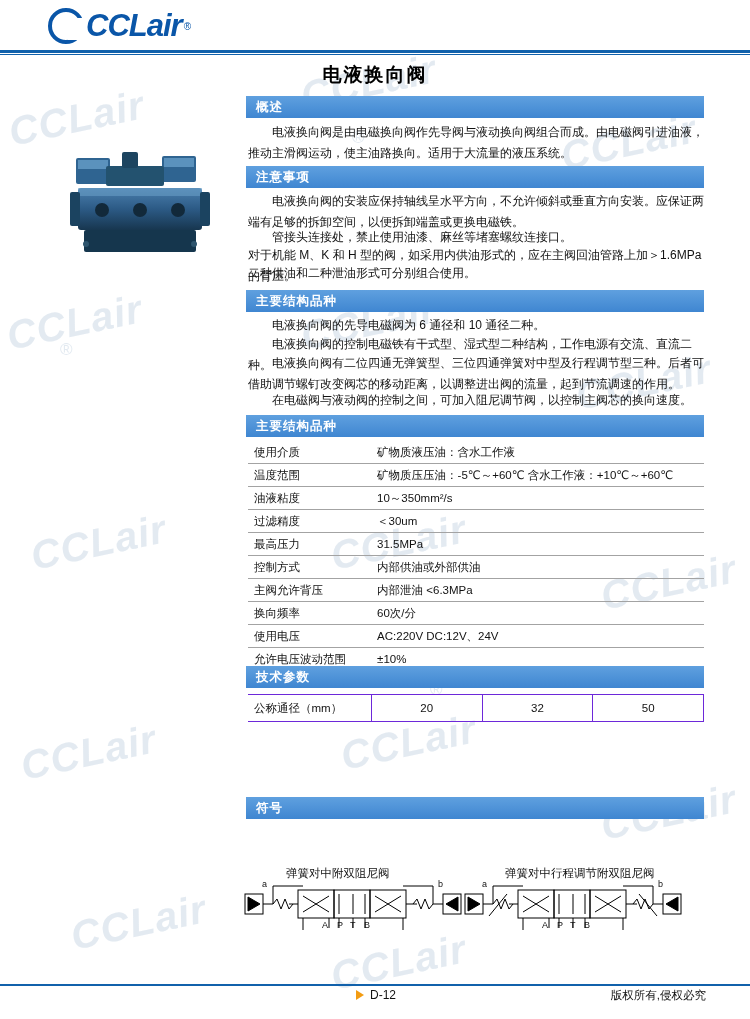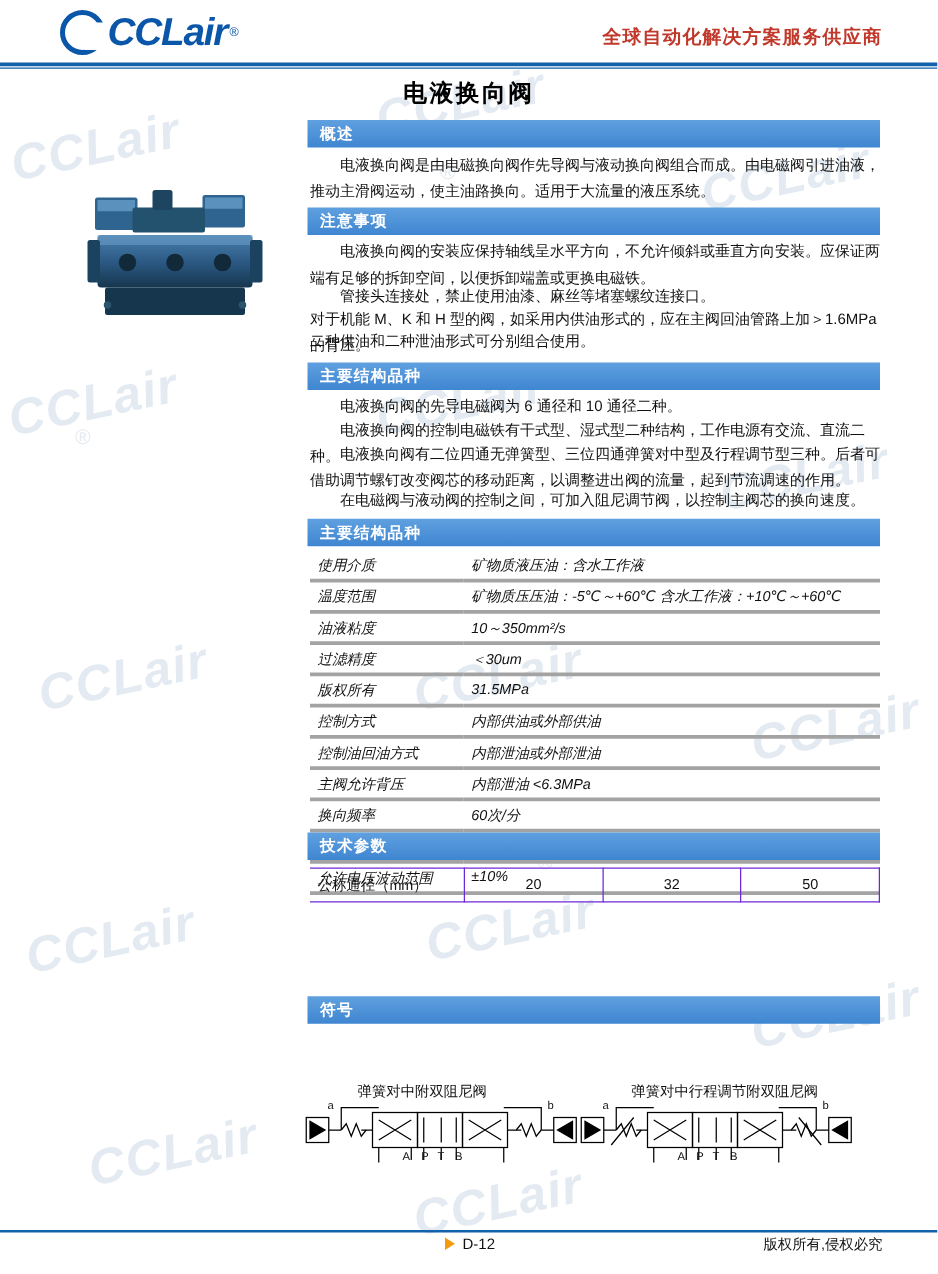--- a/index.html
+++ b/index.html
@@ -53,21 +53,21 @@
   }
   .bar .bar-label{
     position:absolute;left:10px;top:3px;color:#fff;font-size:12.5px;font-weight:bold;
     letter-spacing:1px;
   }
   .body-txt{position:absolute;font-size:12px;line-height:21px;color:#111;}
   .indent{text-indent:24px;}
 
   
   .tbl{position:absolute;border-collapse:collapse;font-size:11.5px;}
-  .tbl td{border-bottom:3px solid #a3a3a3;padding:3px 6px;height:16px;font-style:italic;}
+  .tbl td{border-bottom:1px solid #a3a3a3;padding:3px 6px;height:16px;}
   .tbl td.c1{width:120px;color:#111;}
   .tbl td.c2{width:345px;}
 
   
   .ttbl{position:absolute;border-collapse:collapse;font-size:11.5px;text-align:center;}
   .ttbl td{border:1px solid #6d28d9;height:24px;}
   .ttbl td.lead{width:120px;text-align:left;padding-left:6px;border-left:none;}
   .ttbl td.val{width:113px;}
 
   
@@ -104,21 +104,20 @@
 <div class="wm-r" style="left:667px;top:98px;">®</div>
 <div class="wm-r" style="left:60px;top:340px;">®</div>
 <div class="wm-r" style="left:430px;top:680px;">®</div>
 
 <div class="header">
   <div class="logo">
     <div class="logo-mark"></div>
     <span class="logo-text">CCLair</span>
     <span class="logo-reg">®</span>
   </div>
-  <div class="slogan">全球自动化解决方案服务供应商</div>
 </div>
 <div class="hr-blue"></div>
 <div class="hr-blue2"></div>
 
 <div class="doc-title">电液换向阀</div>
 
 <div class="photo">
   <svg width="160" height="125" viewBox="0 0 160 125">
     <defs>
       <linearGradient id="gBlue" x1="0" y1="0" x2="0" y2="1">
@@ -195,30 +194,26 @@
       </tr>
     <tr>
         <td class="c1">油液粘度</td>
         <td class="c2">10～350mm²/s</td>
       </tr>
     <tr>
         <td class="c1">过滤精度</td>
         <td class="c2">＜30um</td>
       </tr>
     <tr>
-        <td class="c1">版权所有</td>
+        <td class="c1">最高压力</td>
         <td class="c2">31.5MPa</td>
       </tr>
     <tr>
         <td class="c1">控制方式</td>
         <td class="c2">内部供油或外部供油</td>
-      </tr>
-    <tr>
-        <td class="c1">控制油回油方式</td>
-        <td class="c2">内部泄油或外部泄油</td>
       </tr>
     <tr>
         <td class="c1">主阀允许背压</td>
         <td class="c2">内部泄油 &lt;6.3MPa</td>
       </tr>
     <tr>
         <td class="c1">换向频率</td>
         <td class="c2">60次/分</td>
       </tr>
     <tr>

